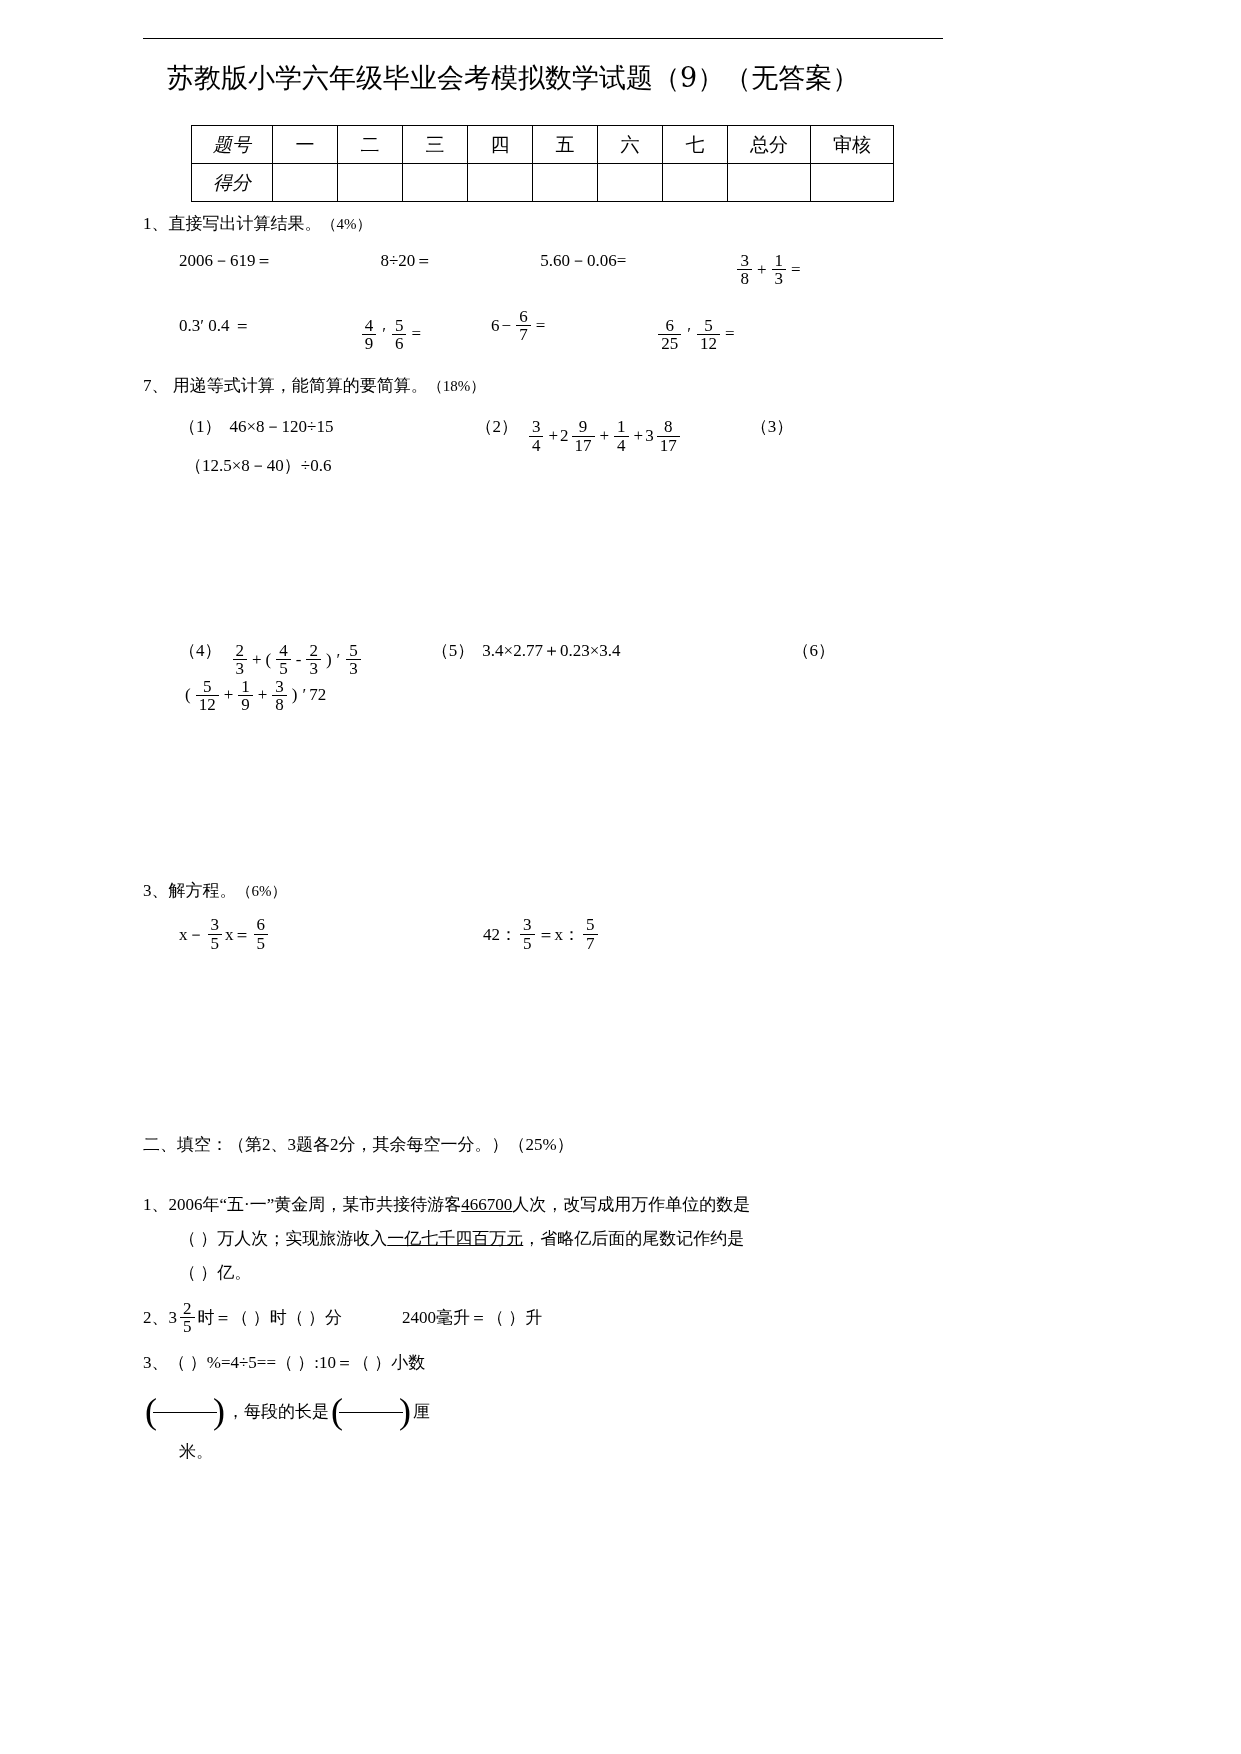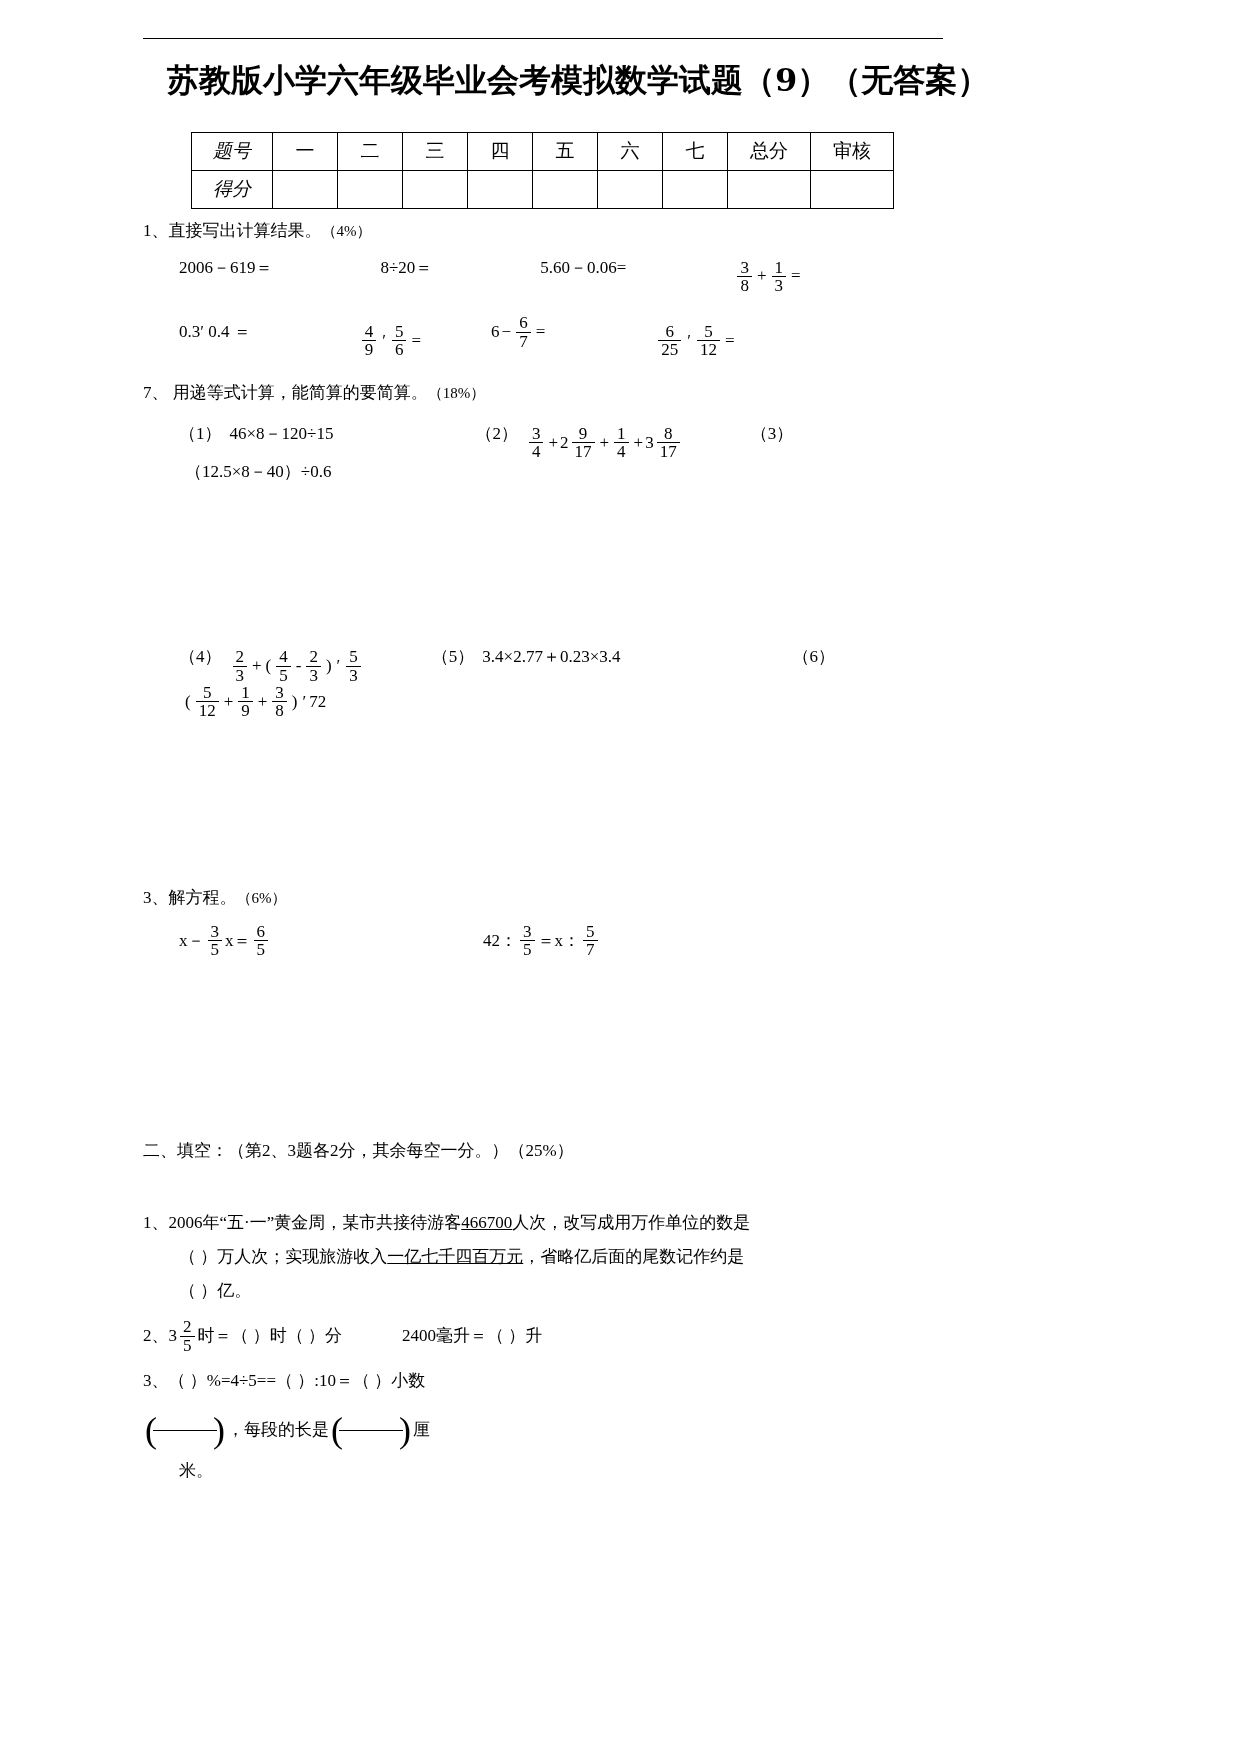--- a/index.html
+++ b/index.html
@@ -23,22 +23,22 @@
     border-top:1px solid #000;
   }
   .content{
     position:absolute;
     left:143px;
     top:60px;
     width:800px;
   }
   h1.title{
     font-family:"DejaVu Serif","Liberation Serif",serif;
-    font-weight:bold;
-    font-size:32px;
+    font-weight:normal;
+    font-size:27px;
     letter-spacing:0px;
     margin:0 0 30px 0;
     padding-left:24px;
     line-height:1.3;
     white-space:nowrap;
   }
   
   table.score{
     border-collapse:collapse;
     margin:0 0 6px 48px;
@@ -338,21 +338,21 @@
         <span>＝x：</span>
         <span class="frac">
           <span class="n">5</span>
           <span class="d">7</span>
         </span>
       </span>
     </div>
 
     <div class="spacer-xl" style="height:170px;"></div>
 
-    <div class="qline" style="margin-bottom:38px;">二、填空：（第2、3题各2分，其余每空一分。）（25%）</div>
+    <div class="qline" style="margin-bottom:26px;">二、填空：（第2、3题各2分，其余每空一分。）（25%）</div>
 
     <div class="qline">
       <span>1、2006年“五·一”黄金周，某市共接待游客</span><span class="uline">466700</span><span>人次，改写成用万作单位的数是</span>
     </div>
     <div class="qline indent">
       <span>（              ）万人次；实现旅游收入</span><span class="uline">一亿七千四百万元</span><span>，省略亿后面的尾数记作约是</span>
     </div>
     <div class="qline indent">（          ）亿。</div>
 
     <div class="qline" style="margin-top:10px;">

